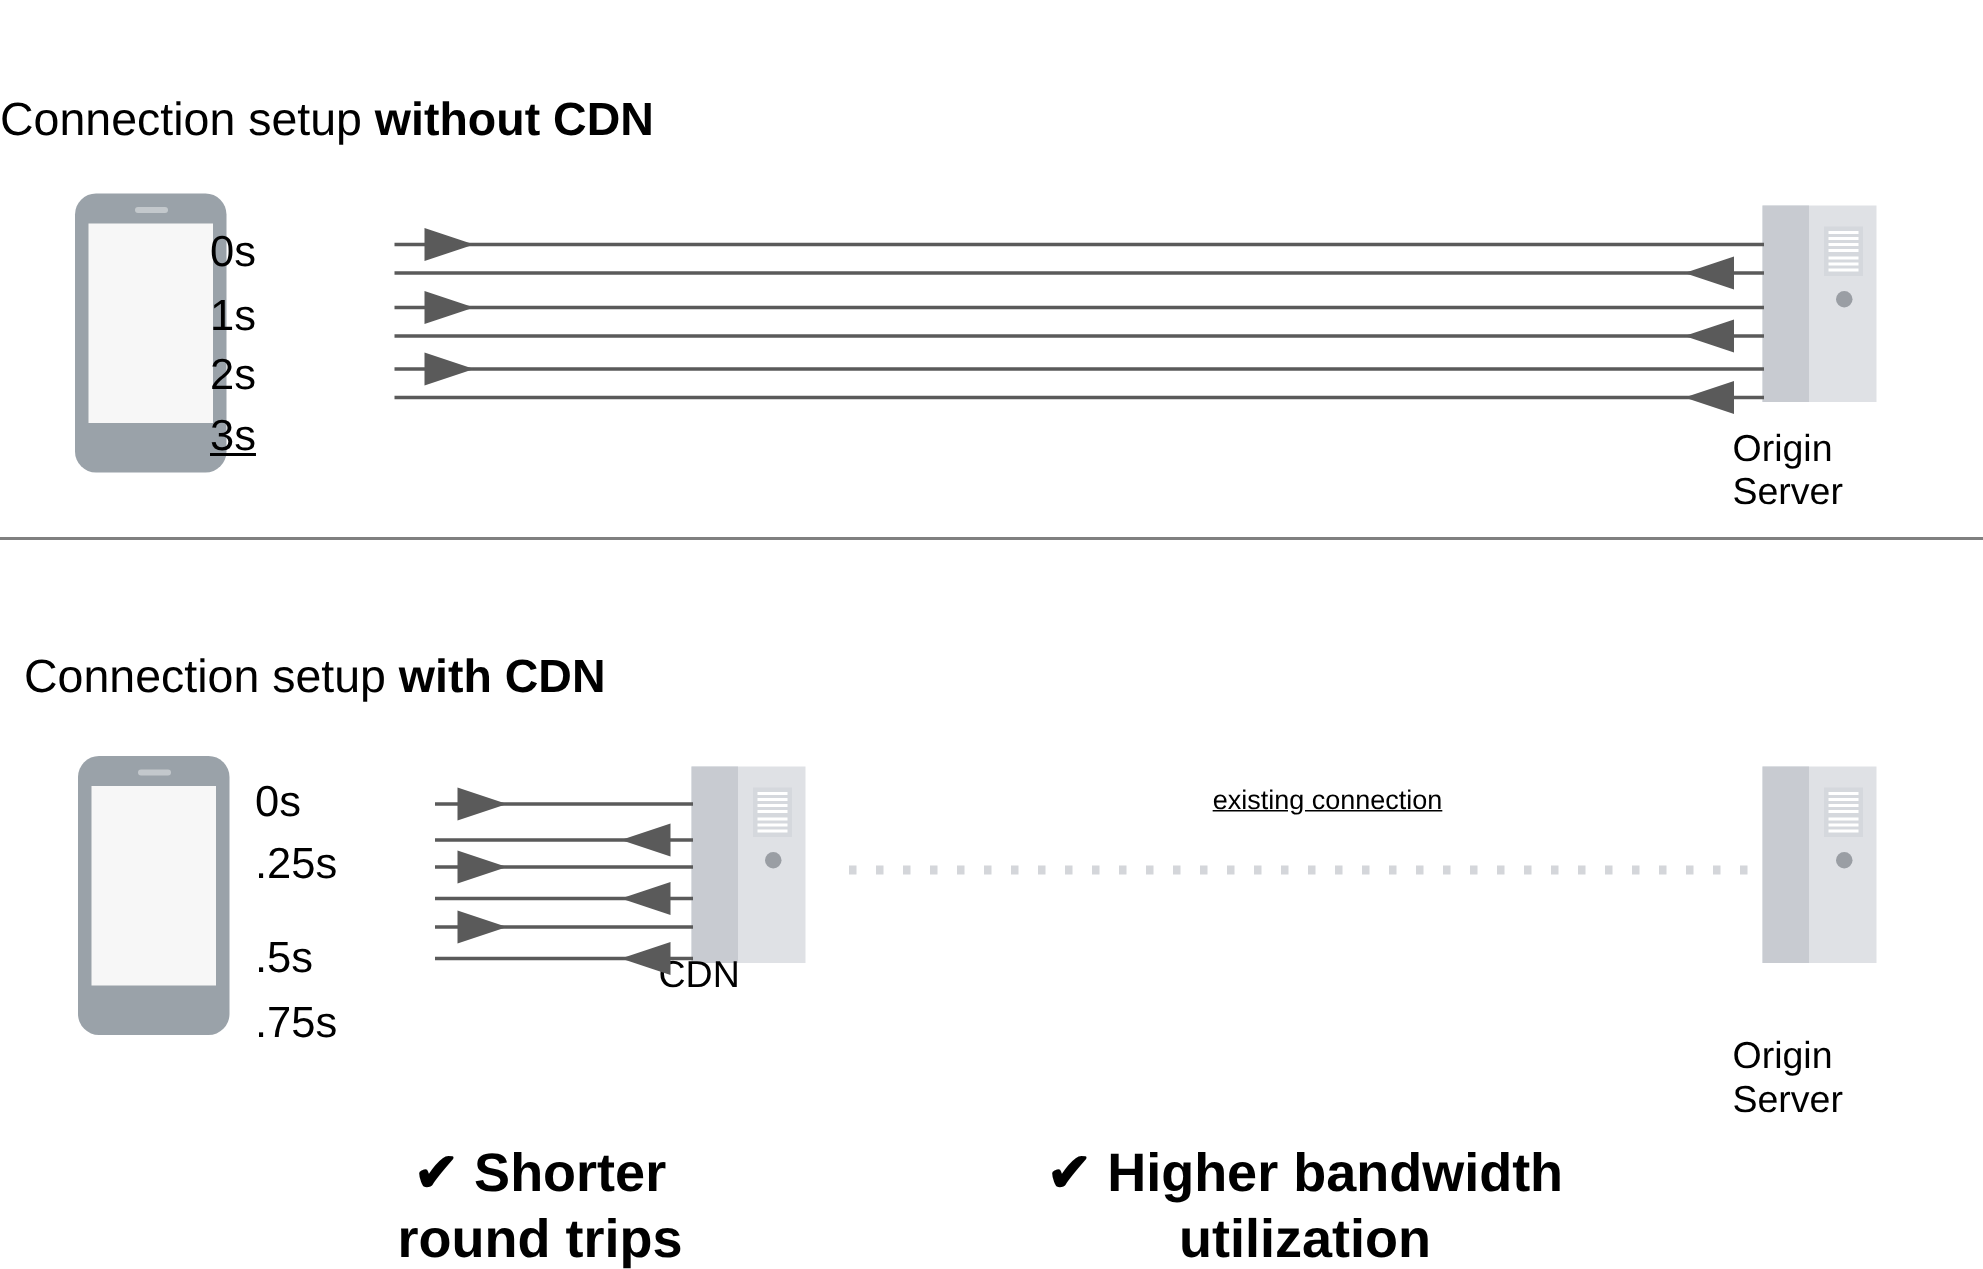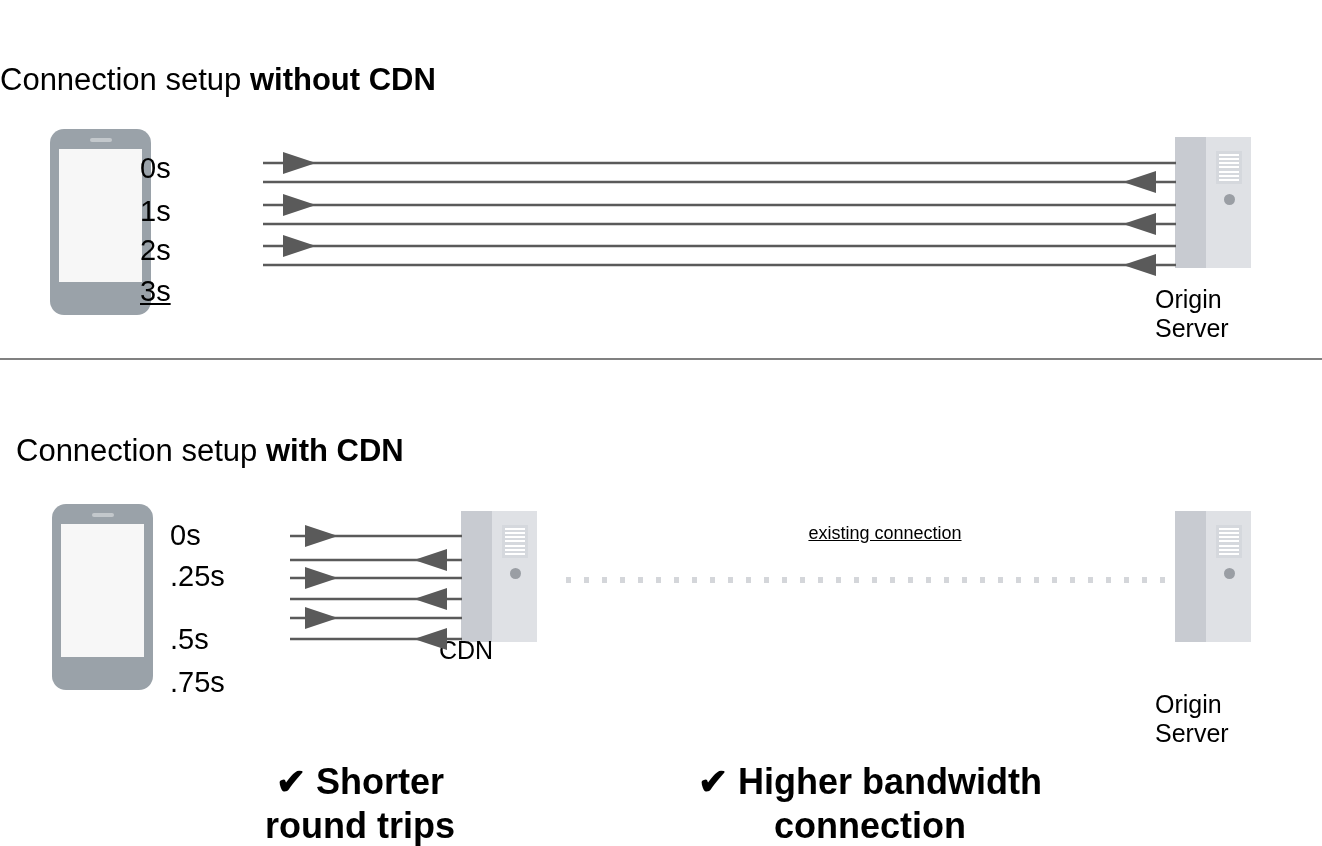--- a/index.html
+++ b/index.html
@@ -245,21 +245,21 @@
   <div class="time-label" style="left:170px; top:668px; width:105px;">.75s</div>
 
   <div class="existing-label" style="left:635px; top:523px; width:500px;text-decoration:underline;">existing connection</div>
 
   <div class="benefit" style="left:215px; top:716px; width:290px;">
     <span class="check">✔</span> <span>Shorter
 round trips</span>
   </div>
   <div class="benefit" style="left:600px; top:716px; width:540px;">
     <span class="check">✔</span> <span>Higher bandwidth
-connection</span>
+utilization</span>
   </div>
 
   <svg class="arrow-layer" viewBox="0 0 1322 846" width="1322" height="846">
     <defs>
       <marker id="ah-right" markerWidth="10" markerHeight="10" refX="1" refY="5" orient="auto" markerUnits="strokeWidth">
         <path d="M0,0 L9,5 L0,10 z" fill="#5a5a5a"></path>
       </marker>
       <marker id="ah-left" markerWidth="10" markerHeight="10" refX="1" refY="5" orient="auto" markerUnits="strokeWidth">
         <path d="M0,0 L9,5 L0,10 z" fill="#5a5a5a"></path>
       </marker>

